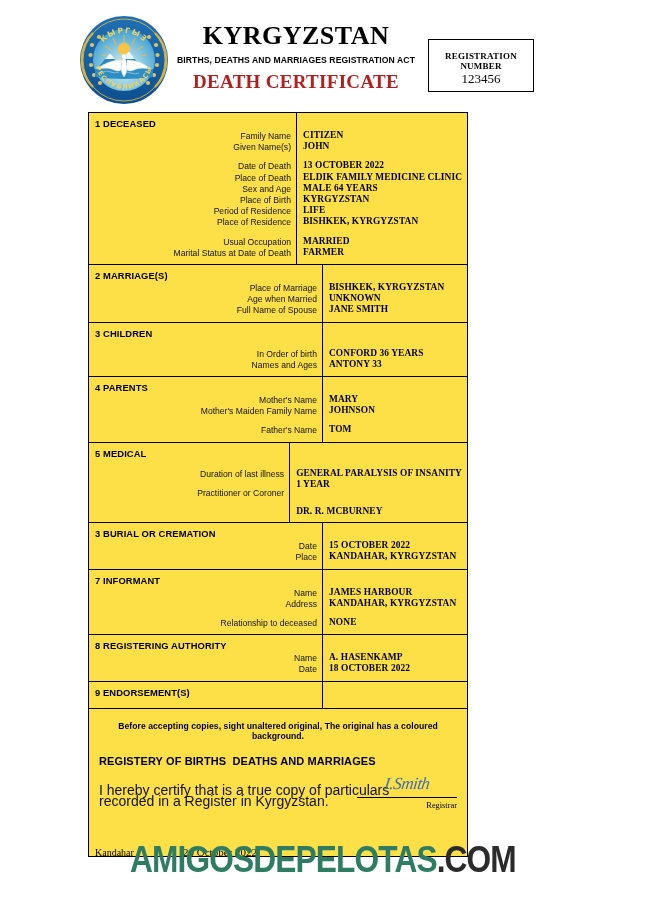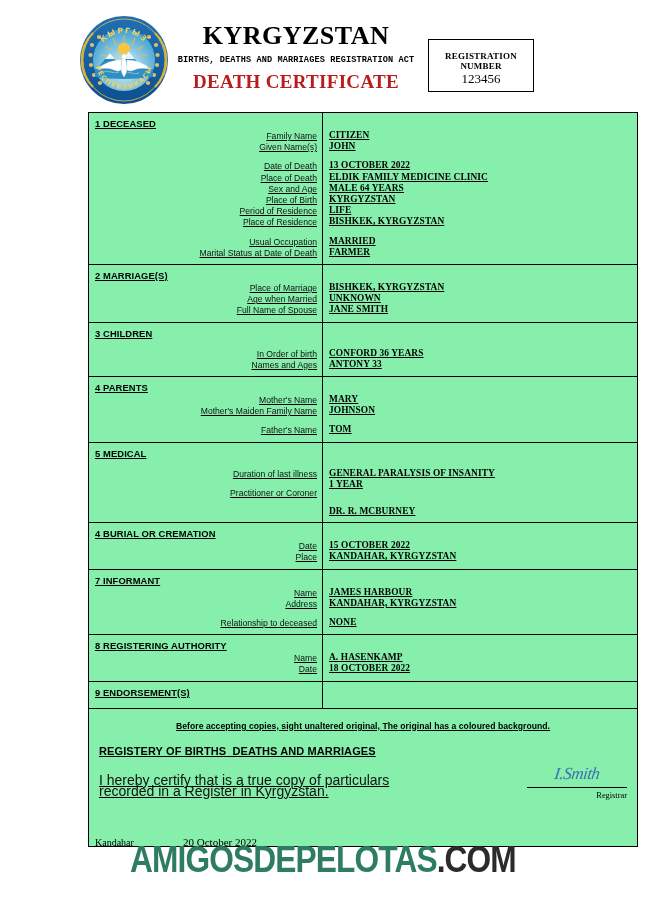--- a/index.html
+++ b/index.html
@@ -39,21 +39,21 @@
   }
   .country-name {
     font-family: "Liberation Serif", serif;
     font-weight: bold;
     font-size: 26px;
     letter-spacing: 0.5px;
     color: #000;
     line-height: 1.05;
   }
   .act-line {
-    font-family: Liberation Mono, monospace;
+    font-family: Liberation Sans, sans-serif;
     font-weight: bold;
     font-size: 8.6px;
     color: #000;
     margin-top: 6px;
     letter-spacing: 0.1px;
   }
   .doc-title {
     font-family: "Liberation Serif", serif;
     font-weight: bold;
     font-size: 19px;
@@ -81,25 +81,24 @@
   .regnum-value {
     font-family: "Liberation Serif", serif;
     font-size: 13px;
   }
 
   
   .doc {
     position: absolute;
     left: 88px;
     top: 112px;
-    width: 550px;
+    width: 380px;
     border: 1.2px solid #000;
     box-sizing: border-box;
-    background: #86efac;
-    text-decoration: underline;
+    background: #fde047;
   }
   .section {
     border-bottom: 1.2px solid #000;
     position: relative;
     display: flex;
   }
   .section:last-child { border-bottom: none; }
 
   .col-left {
     width: 234px;
@@ -444,21 +443,21 @@
         <span class="val">1 YEAR</span>
         <span class="gap"></span>
         <span class="gap"></span>
         <span class="val">DR. R. MCBURNEY</span>
       </div>
     </div>
   </div>
 
   <div class="section">
     <div class="col-left">
-      <div class="sec-title">4 BURIAL OR CREMATION</div>
+      <div class="sec-title">3 BURIAL OR CREMATION</div>
       <div class="labels">
         <span class="lbl">Date</span>
         <span class="lbl">Place</span>
       </div>
     </div>
     <div class="col-right">
       <div class="values">
         <span class="pad-top"></span>
         <span class="val">15 OCTOBER 2022</span>
         <span class="val">KANDAHAR, KYRGYZSTAN</span>

